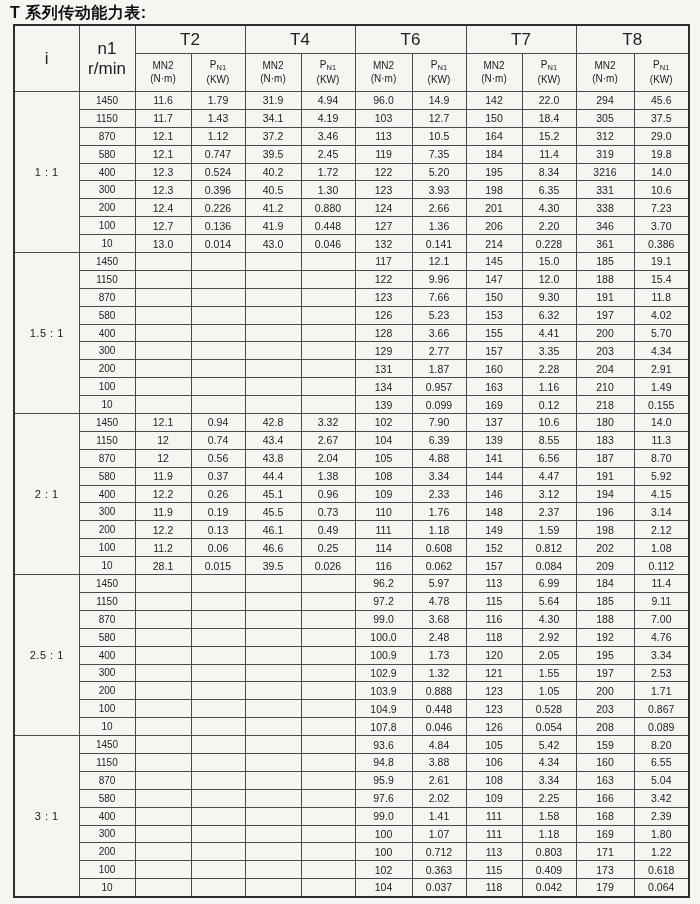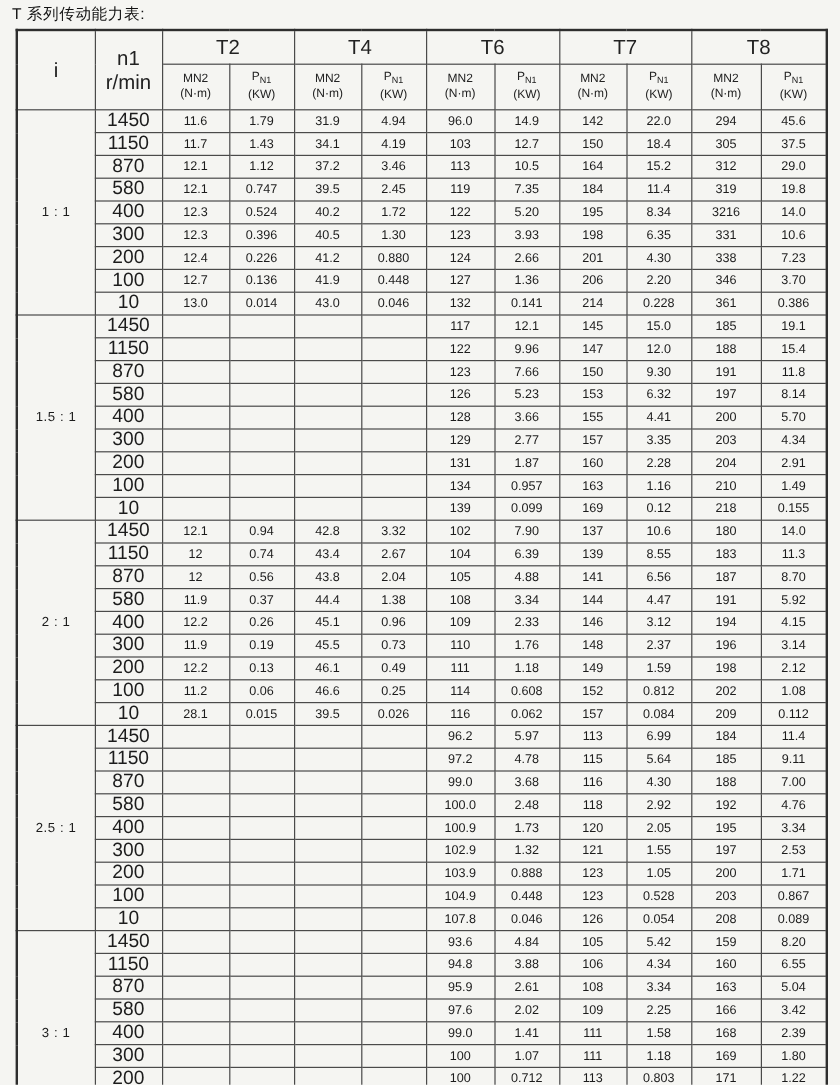--- a/index.html
+++ b/index.html
@@ -16,22 +16,22 @@
     position: relative;
   }
   .page {
     position: absolute;
     inset: 0;
   }
   .doc-title {
     position: absolute;
     left: 10px;
     top: 3px;
-    font-size: 13px;
-    font-weight: normal;
+    font-size: 16px;
+    font-weight: bold;
     letter-spacing: 0.5px;
     color: #111;
   }
   table.cap-table {
     position: absolute;
     left: 13px;
     top: 24px;
     width: 675px;
     border-collapse: collapse;
     table-layout: fixed;
@@ -73,21 +73,21 @@
     font-size: 10.5px;
     color: #1c1c1c;
   }
   td.i-cell {
     font-weight: bold;
     font-size: 11px;
     letter-spacing: 0.5px;
     margin-left: 15px;
   }
   td.n1-cell {
-    font-size: 16px;
+    font-size: 10px;
   }
   th.corner-i {
     font-size: 11px;
     font-style: normal;
   }
 </style>
 </head>
 <body>
 
 <div class="page">
@@ -328,21 +328,21 @@
           <td class="n1-cell">580</td>
           <td></td>
           <td></td>
           <td></td>
           <td></td>
           <td>126</td>
           <td>5.23</td>
           <td>153</td>
           <td>6.32</td>
           <td>197</td>
-          <td>8.14</td>
+          <td>4.02</td>
         </tr>
         <tr>
           <td class="n1-cell">400</td>
           <td></td>
           <td></td>
           <td></td>
           <td></td>
           <td>128</td>
           <td>3.66</td>
           <td>155</td>

